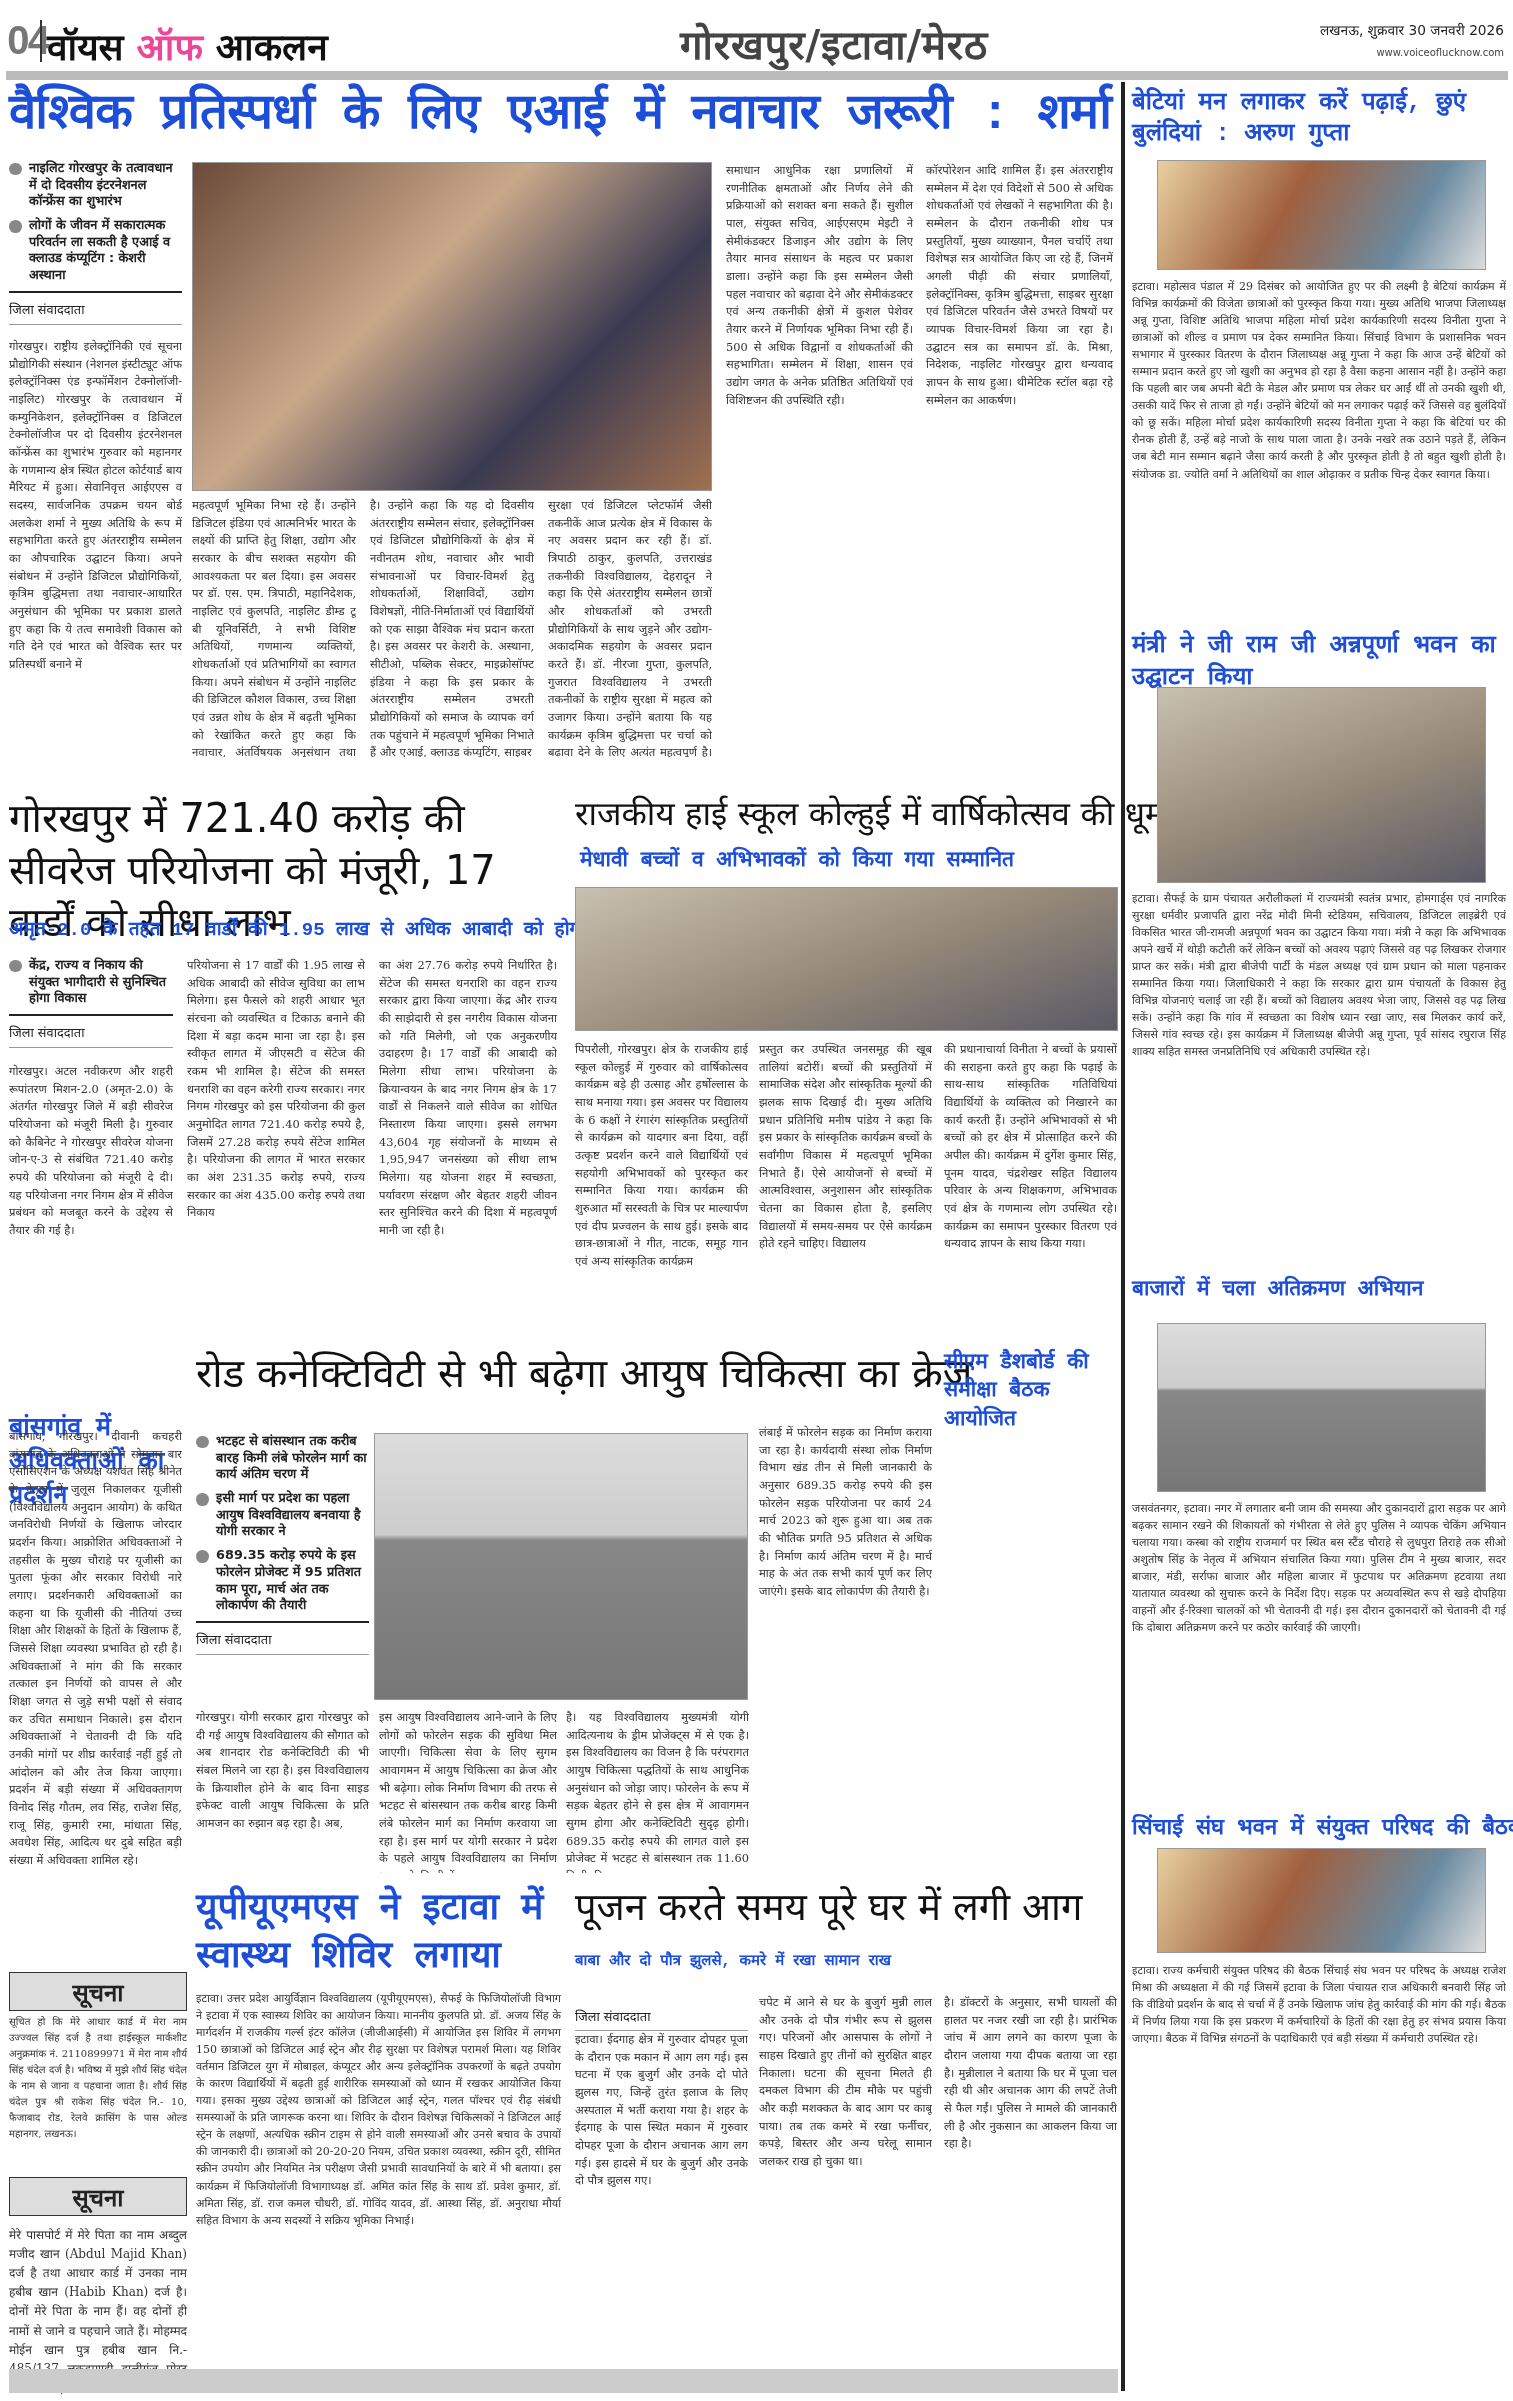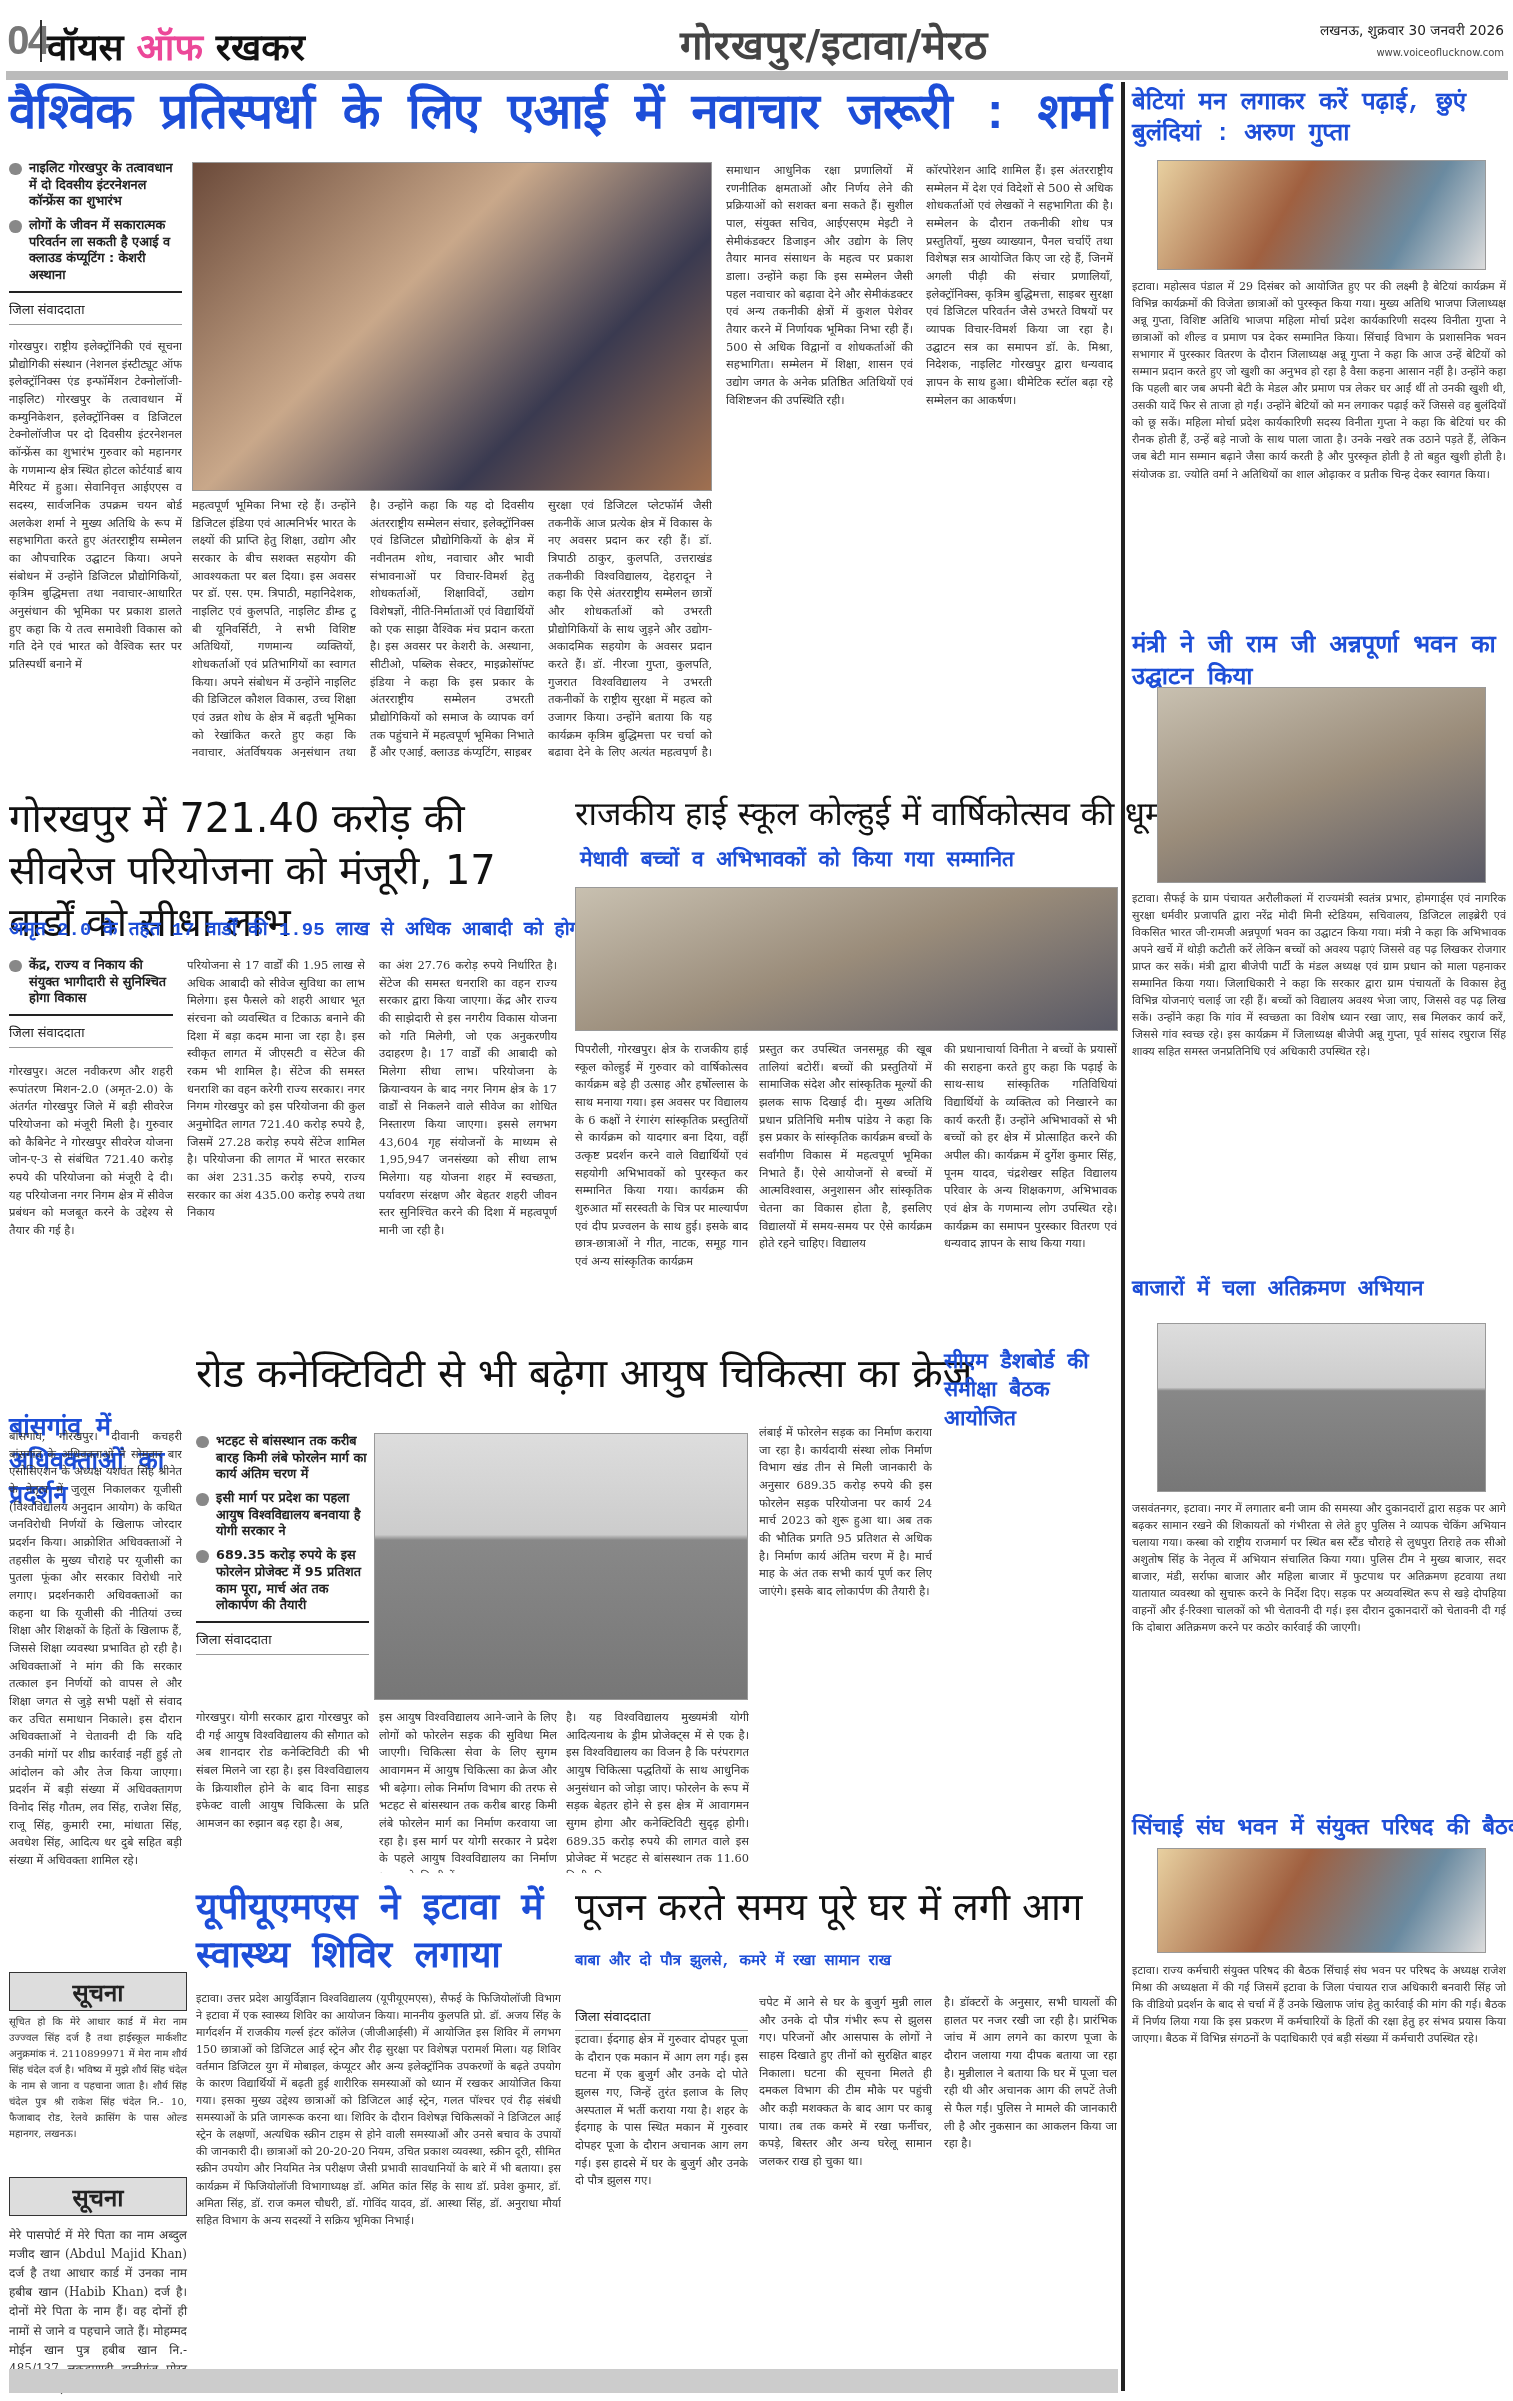--- a/index.html
+++ b/index.html
@@ -31,21 +31,21 @@
 </style>
 </head>
 <body>
 
 <div class="abs masthead">
   <div class="abs pgno">04</div>
   <div class="abs vsep"></div>
   <div class="abs brand">
     <span>वॉयस</span>
     <span class="g">ऑफ</span>
-    <span>रखकर</span>
+    <span>आकलन</span>
   </div>
   <div class="abs edition">गोरखपुर/इटावा/मेरठ</div>
   <div class="abs dateline">लखनऊ, शुक्रवार 30 जनवरी 2026</div>
   <div class="abs url">www.voiceoflucknow.com</div>
 </div>
 <div class="abs topbar"></div>
 
 <div class="abs hl" style="left:9px;top:87px;width:1109px;font-size:49px;letter-spacing:-0.9px;white-space:nowrap">वैश्विक प्रतिस्पर्धा के लिए एआई में नवाचार जरूरी : शर्मा</div>
 
 <div class="abs" style="left:9px;top:160px;width:173px">

